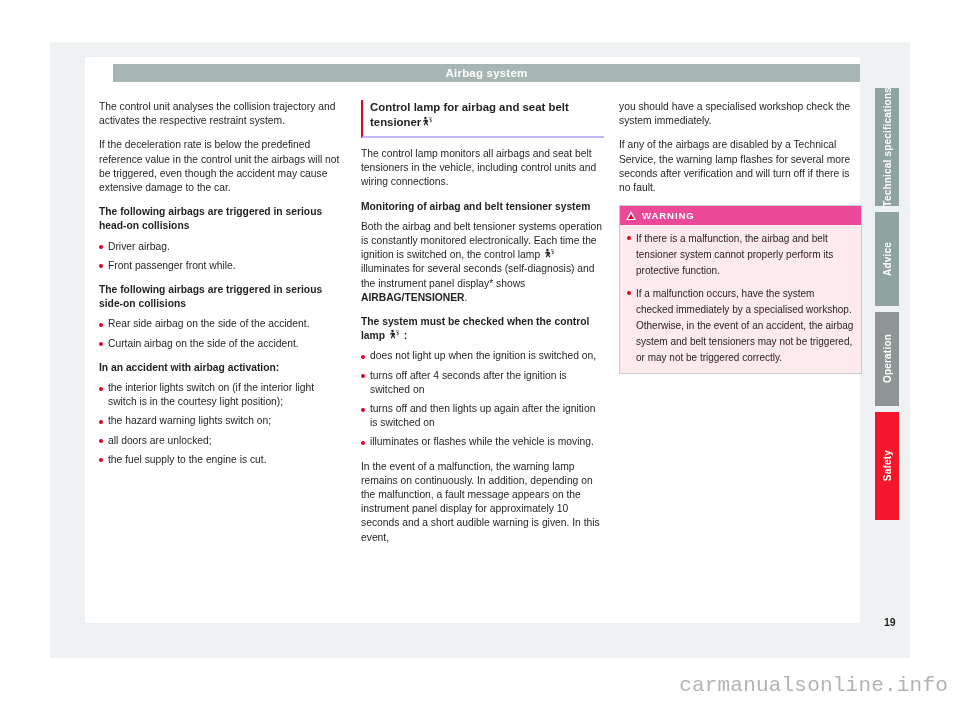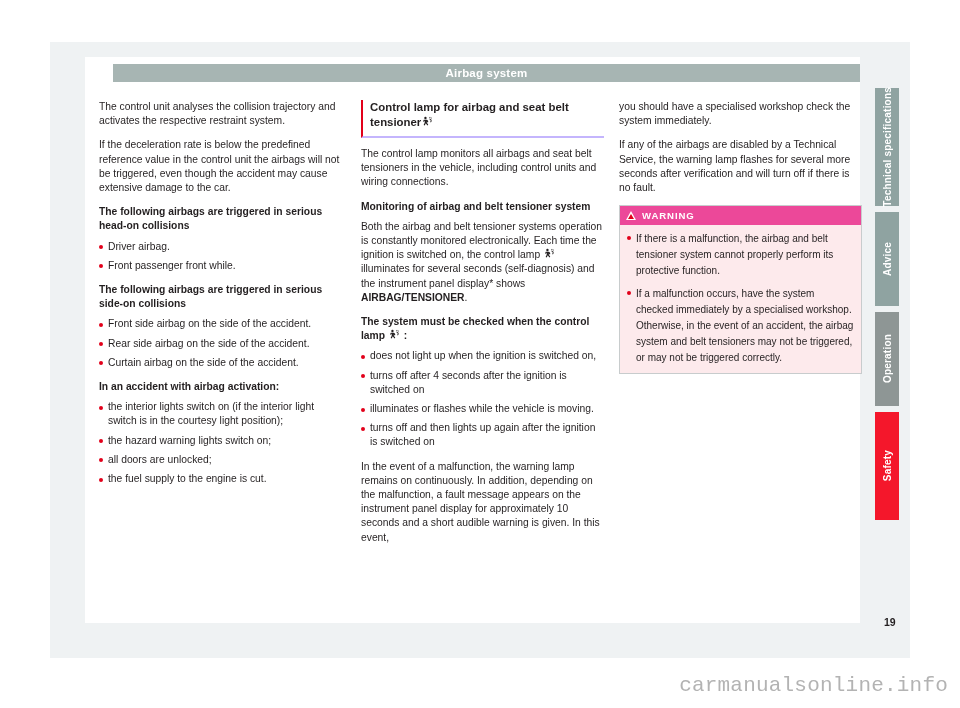--- a/index.html
+++ b/index.html
@@ -263,21 +263,20 @@
     <p class="body">If the deceleration rate is below the predefined reference value in the control unit the airbags will not be triggered, even though the accident may cause extensive damage to the car.</p>
 
     <h3 class="sub">The following airbags are triggered in serious head-on collisions</h3>
     <ul class="bullets">
       <li>Driver airbag.</li>
       <li>Front passenger front while.</li>
     </ul>
 
     <h3 class="sub">The following airbags are triggered in serious side-on collisions</h3>
     <ul class="bullets">
-      <li>Front side airbag on the side of the accident.</li>
       <li>Rear side airbag on the side of the accident.</li>
       <li>Curtain airbag on the side of the accident.</li>
     </ul>
 
     <h3 class="sub">In an accident with airbag activation:</h3>
     <ul class="bullets">
       <li>the interior lights switch on (if the interior light switch is in the courtesy light position);</li>
       <li>the hazard warning lights switch on;</li>
       <li>all doors are unlocked;</li>
       <li>the fuel supply to the engine is cut.</li>
@@ -318,22 +317,22 @@
               <path d="M4.2 8.2h6.4c1 0 1.7 .6 2 1.5l1.3 3.4-2.2 .9-1.1-2.8v3.6l3.1 4.3-1.9 1.5-3.5-4.6-2.4 4.8-2.3-1.1 2.3-4.9V9.9l-1.7 2.8-2.1-1.2 1.4-2.4c.2-.5 .6-.9 1.2-.9z"></path>
               <path d="M16.2 5.4c2.6 0 4.8 2.2 4.8 4.9 0 1.5-.7 2.9-1.8 3.8l-1.3-1.7c.7-.5 1.1-1.3 1.1-2.1 0-1.5-1.2-2.7-2.8-2.7z"></path>
               <rect x="16.2" y="2.1" width="2.1" height="2.1"></rect>
               <rect x="19.9" y="3.6" width="1.7" height="1.7"></rect>
             </g>
           </svg></span> <span>:</span></h3>
 
     <ul class="bullets">
       <li>does not light up when the ignition is switched on,</li>
       <li>turns off after 4 seconds after the ignition is switched on</li>
+      <li>turns off and then lights up again after the ignition is switched on</li>
       <li>illuminates or flashes while the vehicle is moving.</li>
-      <li>turns off and then lights up again after the ignition is switched on</li>
     </ul>
 
     <p class="body">In the event of a malfunction, the warning lamp remains on continuously. In addition, depending on the malfunction, a fault message appears on the instrument panel display for approximately 10 seconds and a short audible warning is given. In this event,</p>
   </div>
 
   <div class="col col-3">
 
     <p class="body">you should have a specialised workshop check the system immediately.</p>
     <p class="body">If any of the airbags are disabled by a Technical Service, the warning lamp flashes for several more seconds after verification and will turn off if there is no fault.</p>
 

